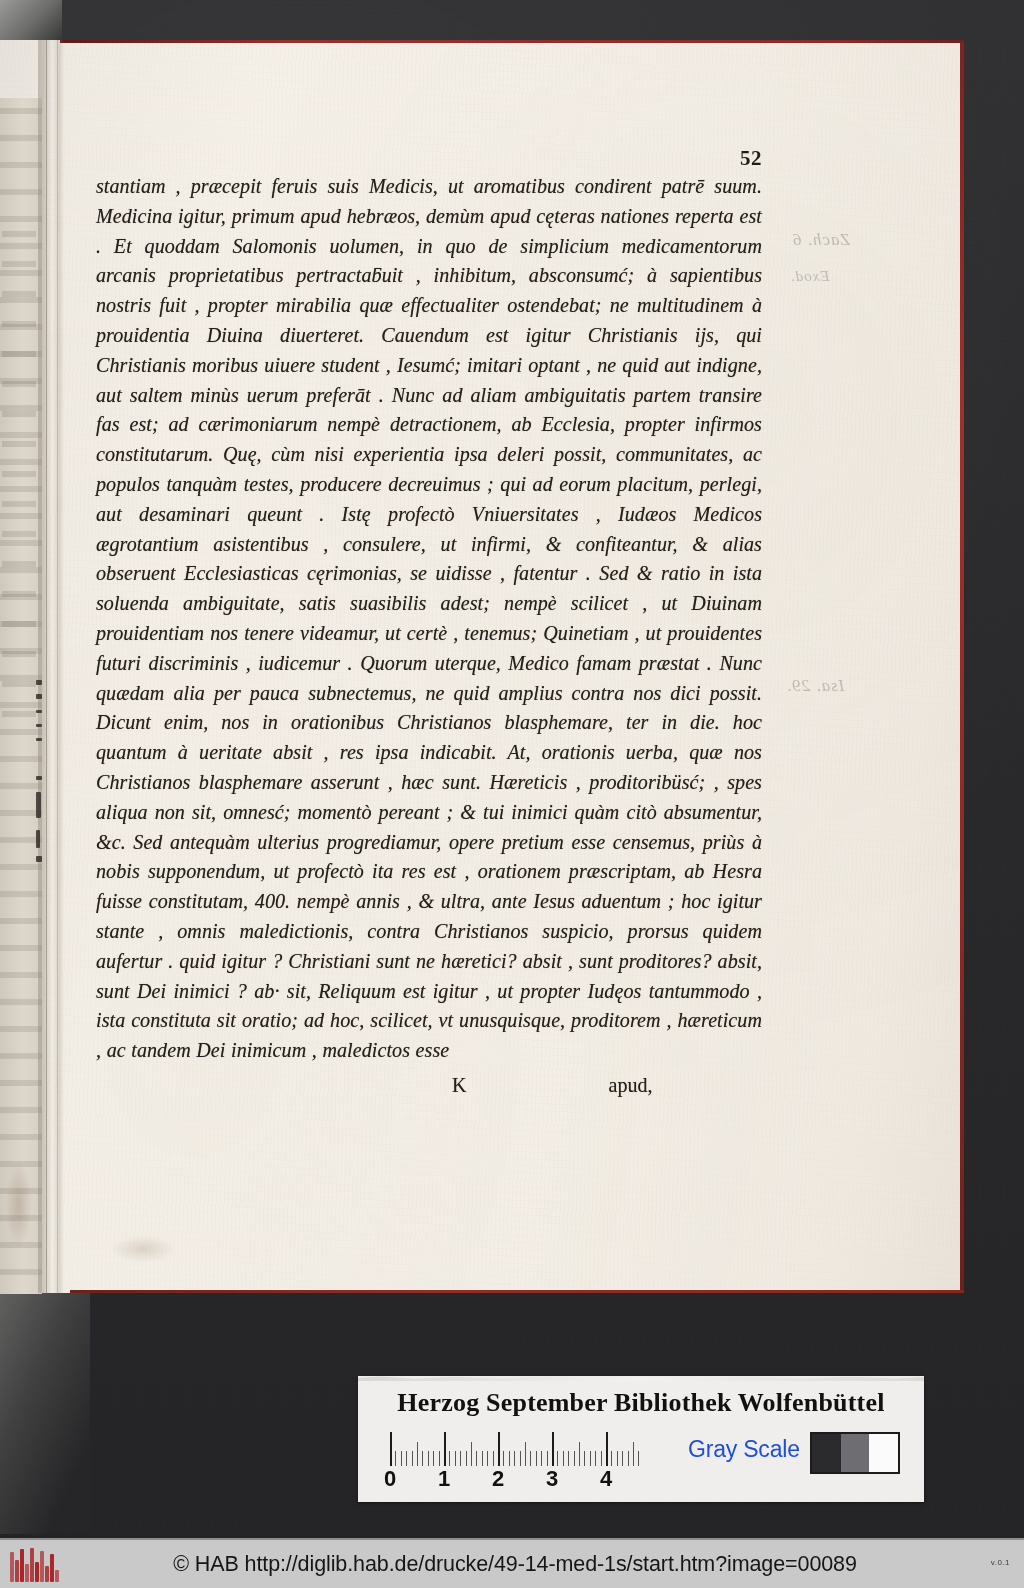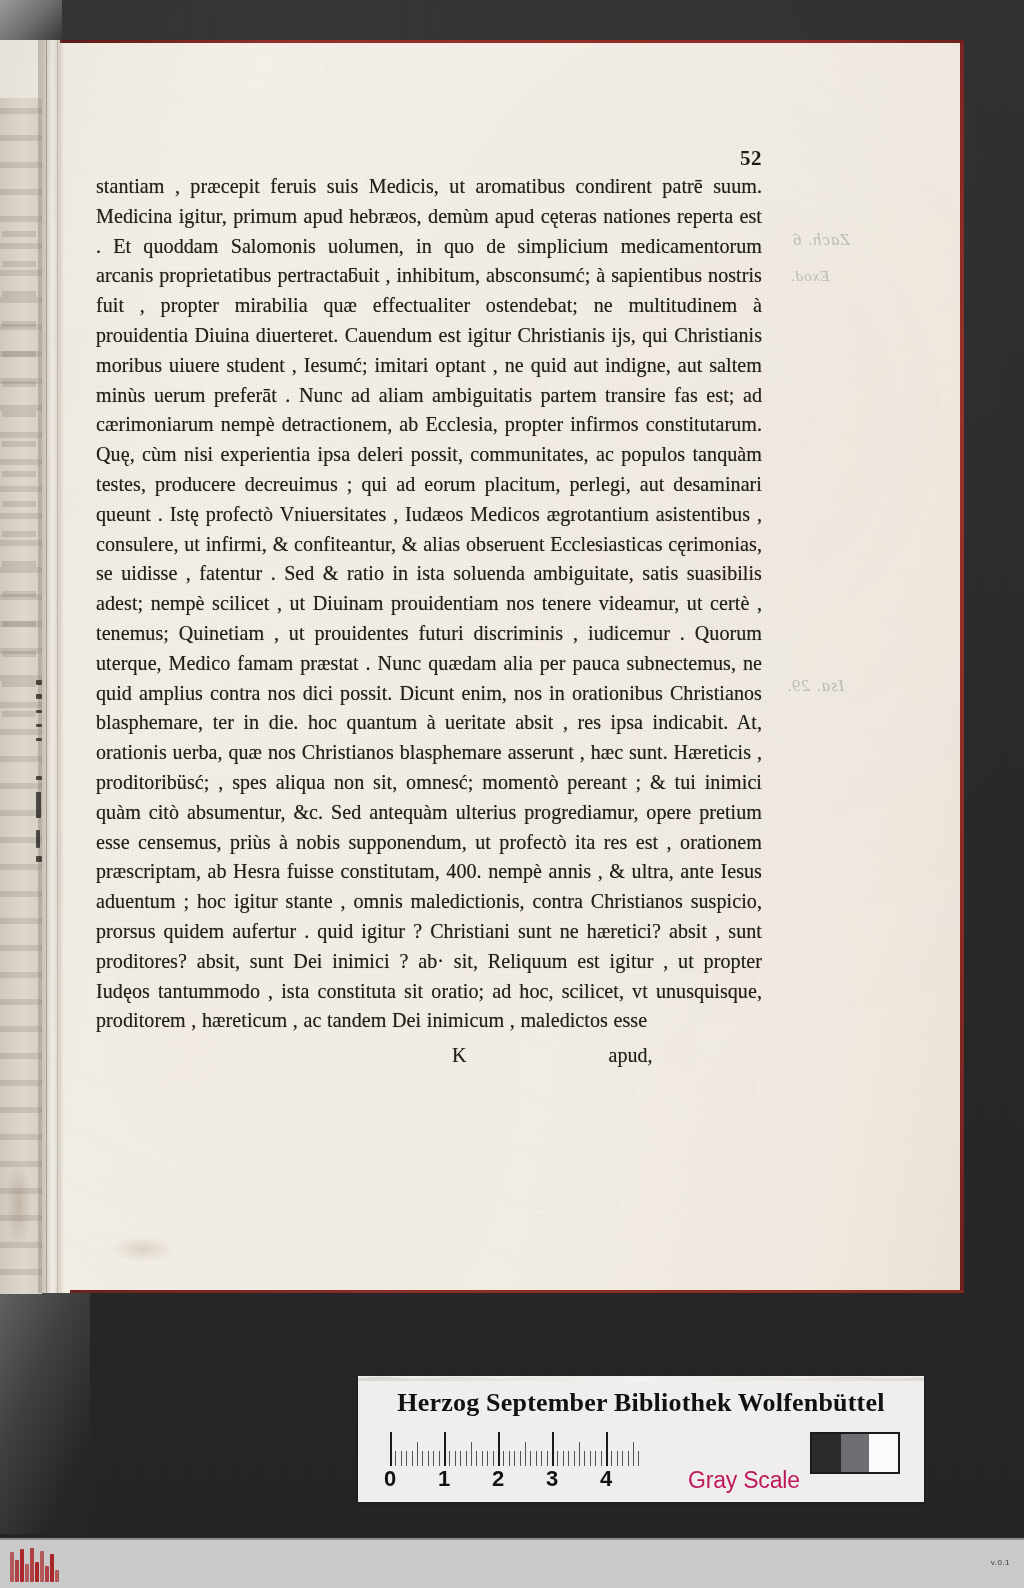--- a/index.html
+++ b/index.html
@@ -187,21 +187,21 @@
     line-height: 29.8px;
     color: #241f1a;
     text-align: justify;
     text-justify: inter-word;
     word-spacing: .5px;
     letter-spacing: .05px;
     font-family: "Liberation Serif", serif;
     text-shadow: 0 0 .7px rgba(40,32,24,.55);
     -webkit-font-smoothing: none;
   }
-  .bodytext p { margin: 0; }
+  .bodytext p { margin: 0; font-style: italic; }
   .catchline {
     margin-top: 8px;
     display: flex;
     font-size: 20.1px;
     color: #241f1a;
     font-family: "Liberation Serif", serif;
     text-shadow: 0 0 .7px rgba(40,32,24,.5);
   }
   .sig { margin-left: 356px; }
   .catchword { margin-left: 142px; }
@@ -283,23 +283,22 @@
     font-size: 22px;
     color: #111;
     transform: translateX(-50%);
   }
   .grayscale-label {
     position: absolute;
     left: 330px;
     top: 60px;
     font-family: "Liberation Sans", sans-serif;
     font-size: 23px;
-    color: #be185d;
+    color: #1d4ed8;
     letter-spacing: -.2px;
-    margin-top: 31px;
   }
   .grayscale-patches {
     position: absolute;
     left: 452px;
     top: 56px;
     width: 90px;
     height: 42px;
     display: flex;
     border: 2px solid #1c1c1c;
     box-sizing: border-box;
@@ -484,16 +483,17 @@
         <i style="height: 22px; background: rgb(168, 29, 33); opacity: 0.8;"></i>
         <i style="height: 33px; background: rgb(168, 29, 33); opacity: 0.95;"></i>
         <i style="height: 18px; background: rgb(168, 29, 33); opacity: 0.65;"></i>
         <i style="height: 34px; background: rgb(168, 29, 33); opacity: 0.8;"></i>
         <i style="height: 20px; background: rgb(168, 29, 33); opacity: 0.95;"></i>
         <i style="height: 31px; background: rgb(168, 29, 33); opacity: 0.65;"></i>
         <i style="height: 16px; background: rgb(168, 29, 33); opacity: 0.8;"></i>
         <i style="height: 28px; background: rgb(168, 29, 33); opacity: 0.95;"></i>
         <i style="height: 12px; background: rgb(168, 29, 33); opacity: 0.65;"></i>
       </div>
+    <div class="footer-text">© HAB http://diglib.hab.de/drucke/49-14-med-1s/start.htm?image=00089</div>
     <div class="footer-mini">v.0.1</div>
   </div>
 
 </div>
 
 </body></html>

